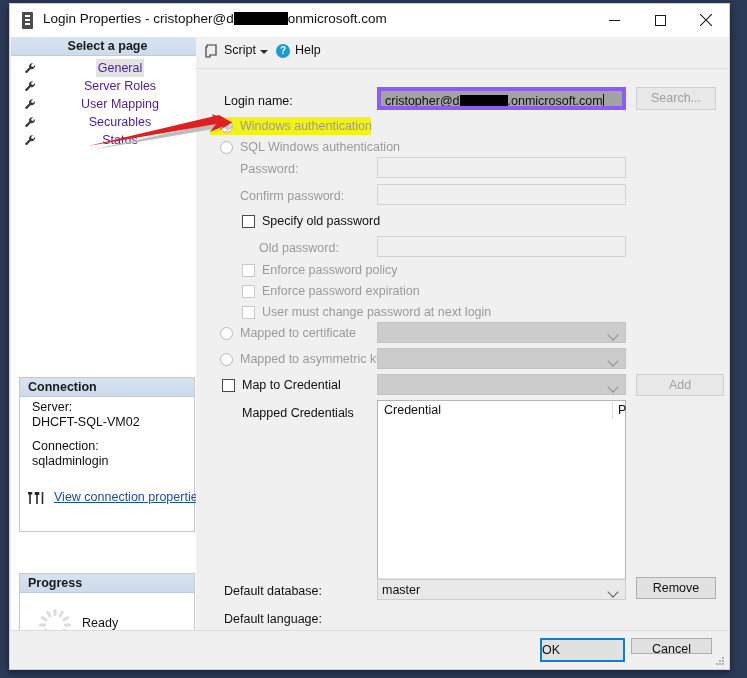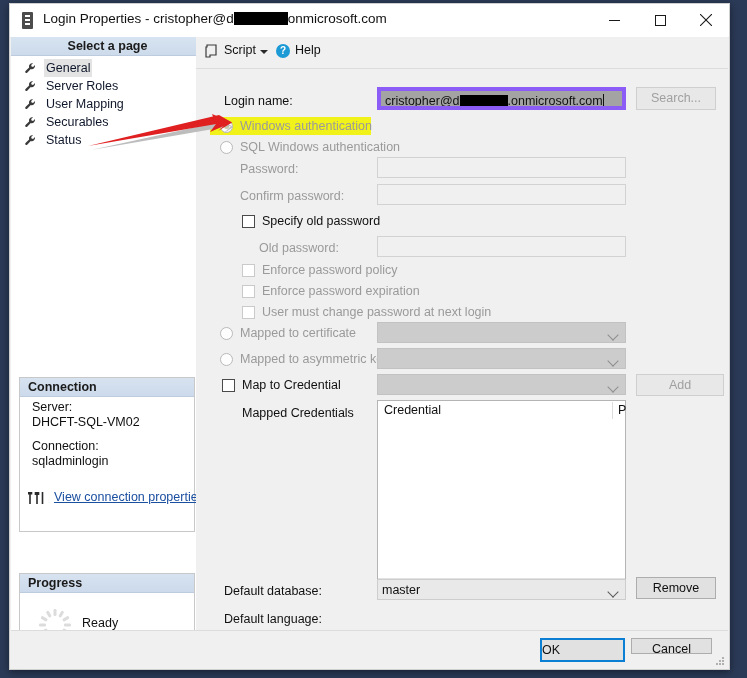--- a/index.html
+++ b/index.html
@@ -107,23 +107,24 @@
     box-sizing: border-box;
   }
   #select-page-head { top: 0px; text-align: center; }
 
   .page-list { position: absolute; left: 0; top: 22px; width: 100%; }
   .page-item {
     position: relative;
     height: 18px;
     padding-left: 33px;
     font-size: 12.5px;
-    color: #0f172a;
+    color: #4c1d95;
     line-height: 18px;
     white-space: nowrap;
+    text-align: center;
   }
   .page-item .lbl { display: inline-block; padding: 0 2px; }
   .page-item.selected .lbl { background: #e3e3e3; }
   .wrench {
     position: absolute;
     left: 13px; top: 3px;
     width: 13px; height: 13px;
   }
 
   .conn-panel {

